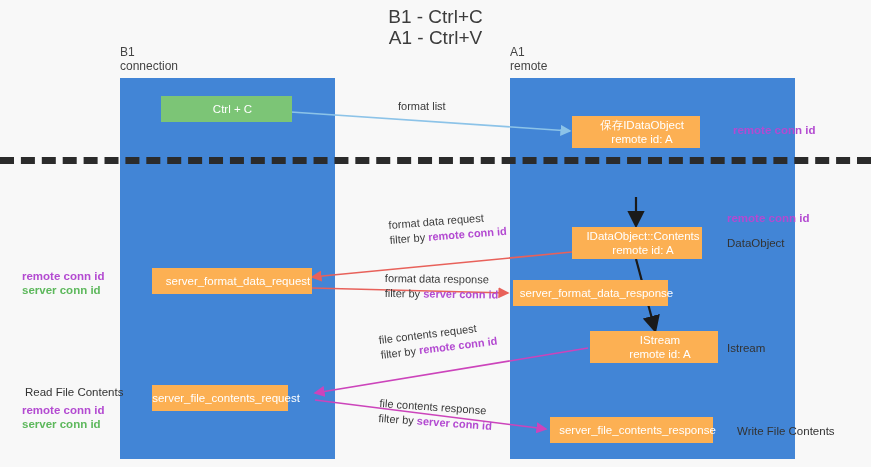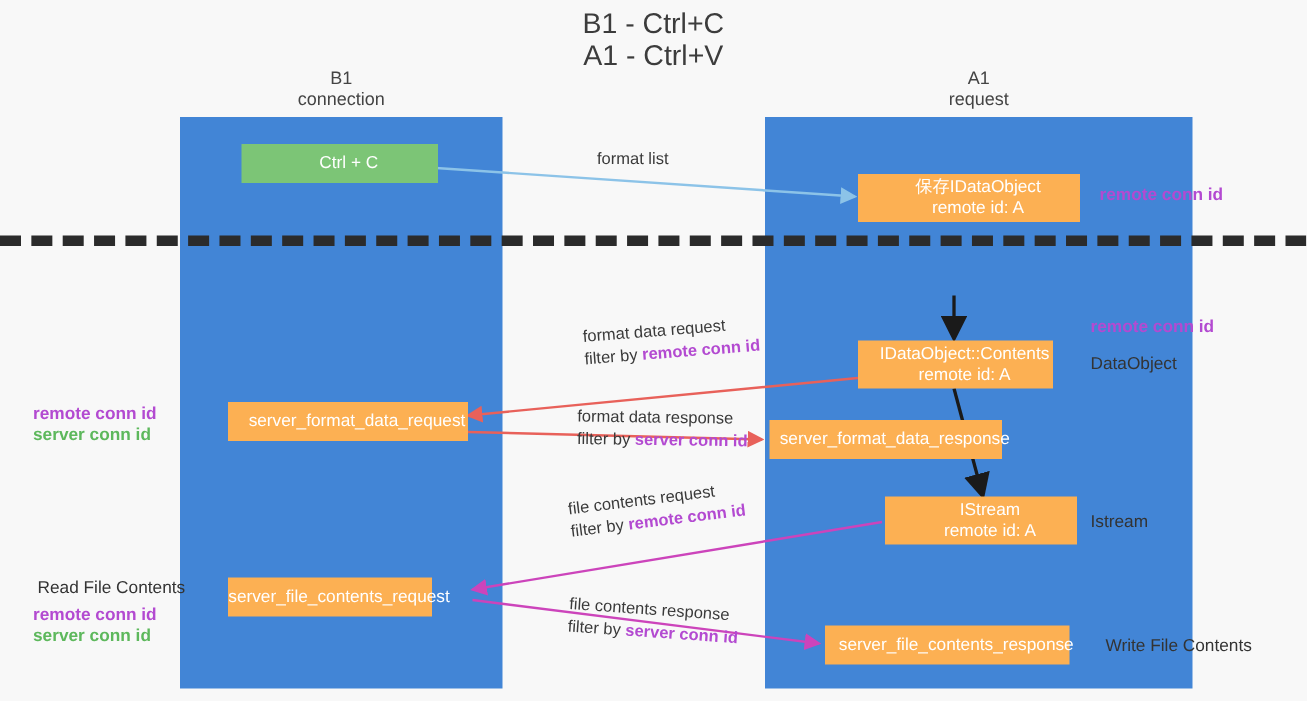--- a/index.html
+++ b/index.html
@@ -22,21 +22,20 @@
     left: 0; top: 6px; width: 871px;
     text-align: center;
     font-size: 19px;
     color: #3c3c3c;
     line-height: 21px;
     white-space: pre;
   }
 
   
   .col-head {
-    text-align: center;
     font-size: 12px;
     color: #444;
     line-height: 14px;
     white-space: pre;
   }
   #head-b1 { left: 120px; top: 45px; width: 215px; }
   #head-a1 { left: 510px; top: 45px; width: 285px; }
 
   
   .lane {
@@ -91,21 +90,21 @@
 <body>
 
 <div id="canvas">
 
   <div class="abs" id="title">B1 - Ctrl+C
 A1 - Ctrl+V</div>
 
   <div class="abs col-head" id="head-b1">B1
 connection</div>
   <div class="abs col-head" id="head-a1">A1
-request</div>
+remote</div>
 
   <div class="abs lane" id="lane-b1"></div>
   <div class="abs lane" id="lane-a1"></div>
 
   <svg id="wires" viewBox="0 0 871 467">
     <defs>
       <marker id="ar-blue" markerWidth="7" markerHeight="7" refX="6" refY="3.5" orient="auto">
         <path d="M0,0 L7,3.5 L0,7 z" fill="#8cc3e8"></path>
       </marker>
       <marker id="ar-red" markerWidth="7" markerHeight="7" refX="6" refY="3.5" orient="auto">
@@ -131,21 +130,21 @@
 
     <line x1="588" y1="348" x2="315" y2="393" stroke="#cc44bb" stroke-width="1.6" marker-end="url(#ar-mag)"></line>
 
     <line x1="315" y1="400" x2="546" y2="429" stroke="#cc44bb" stroke-width="1.6" marker-end="url(#ar-mag)"></line>
   </svg>
 
   <div class="abs node green" style="left:161px; top:96px; width:131px; height:26px;">
     <span>Ctrl + C</span>
   </div>
 
-  <div class="abs node orange" style="left:572px; top:116px; width:148px; height:32px;">
+  <div class="abs node orange" style="left:572px; top:116px; width:128px; height:32px;">
     <span>保存IDataObject</span>
     <span>remote id: A</span>
   </div>
 
 
   <div class="abs node orange" style="left:572px; top:227px; width:130px; height:32px;">
     <span>IDataObject::Contents</span>
     <span>remote id: A</span>
   </div>
 

